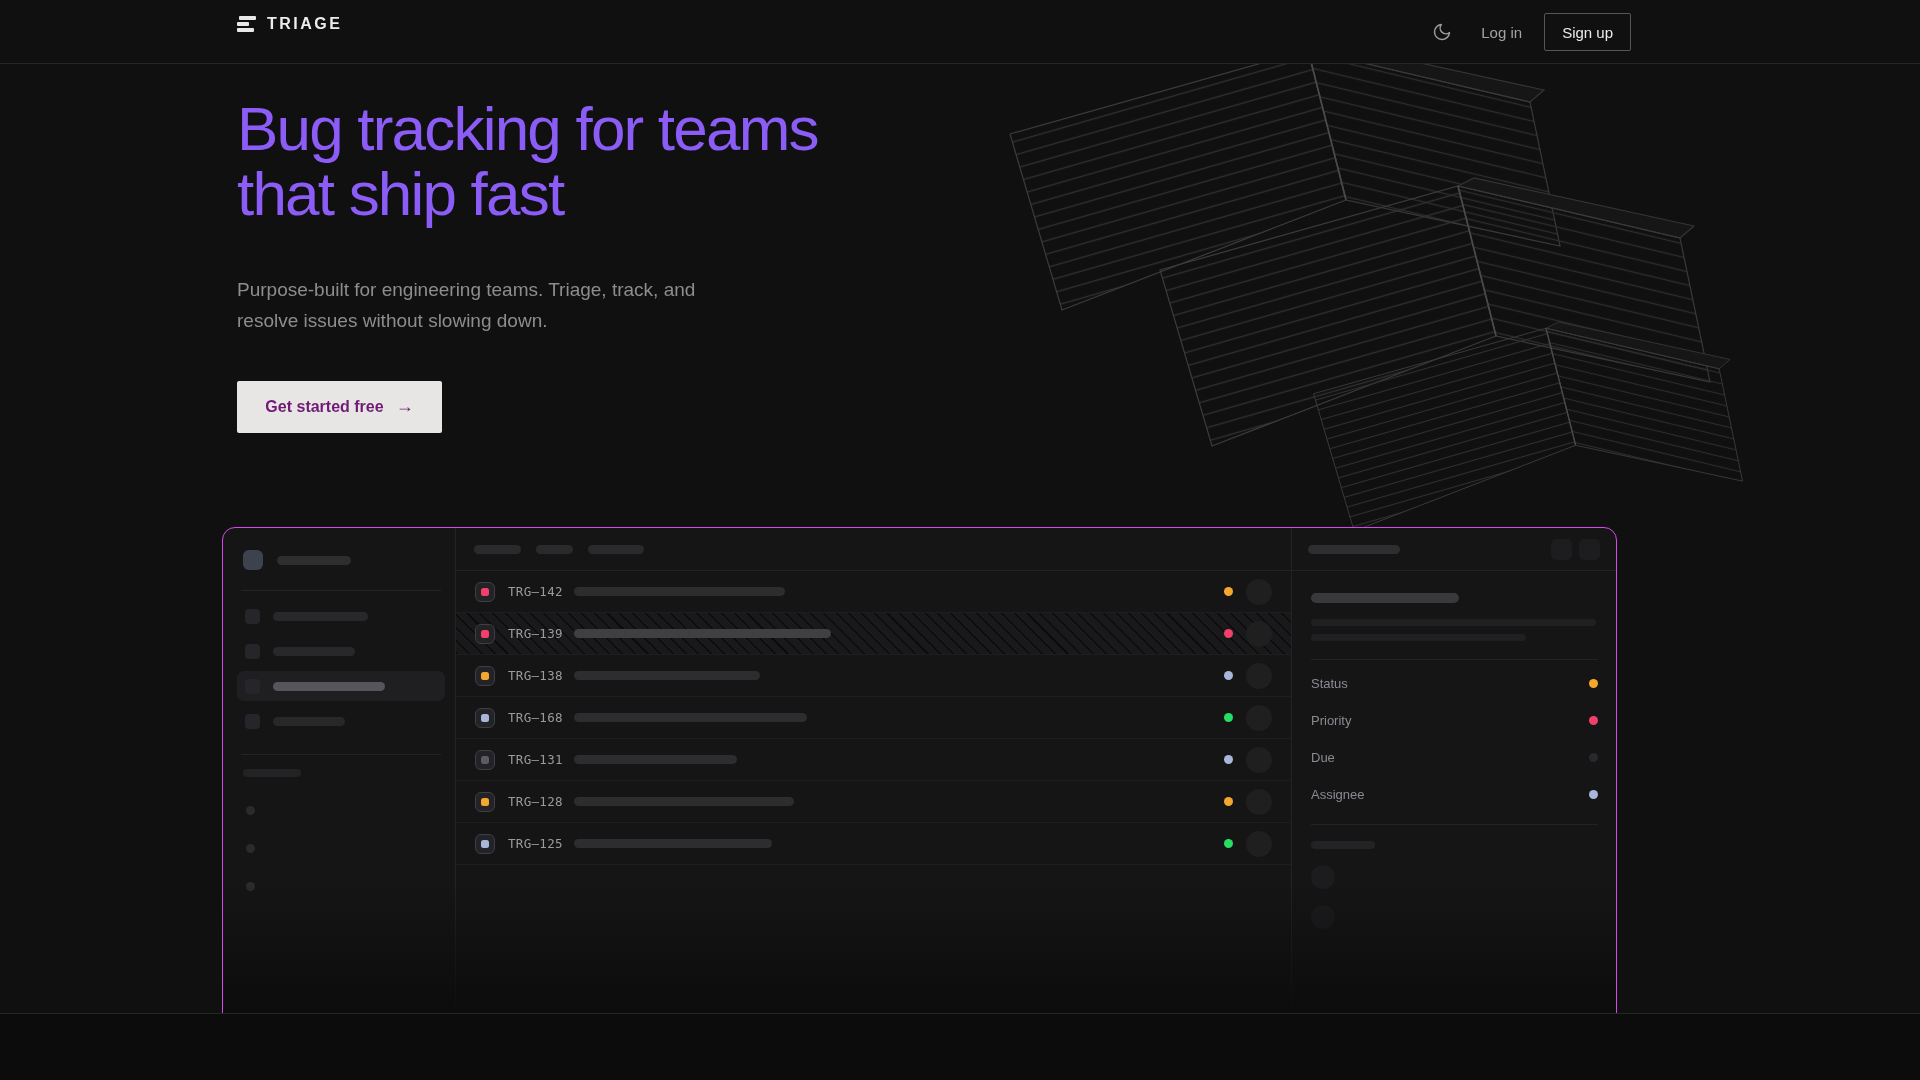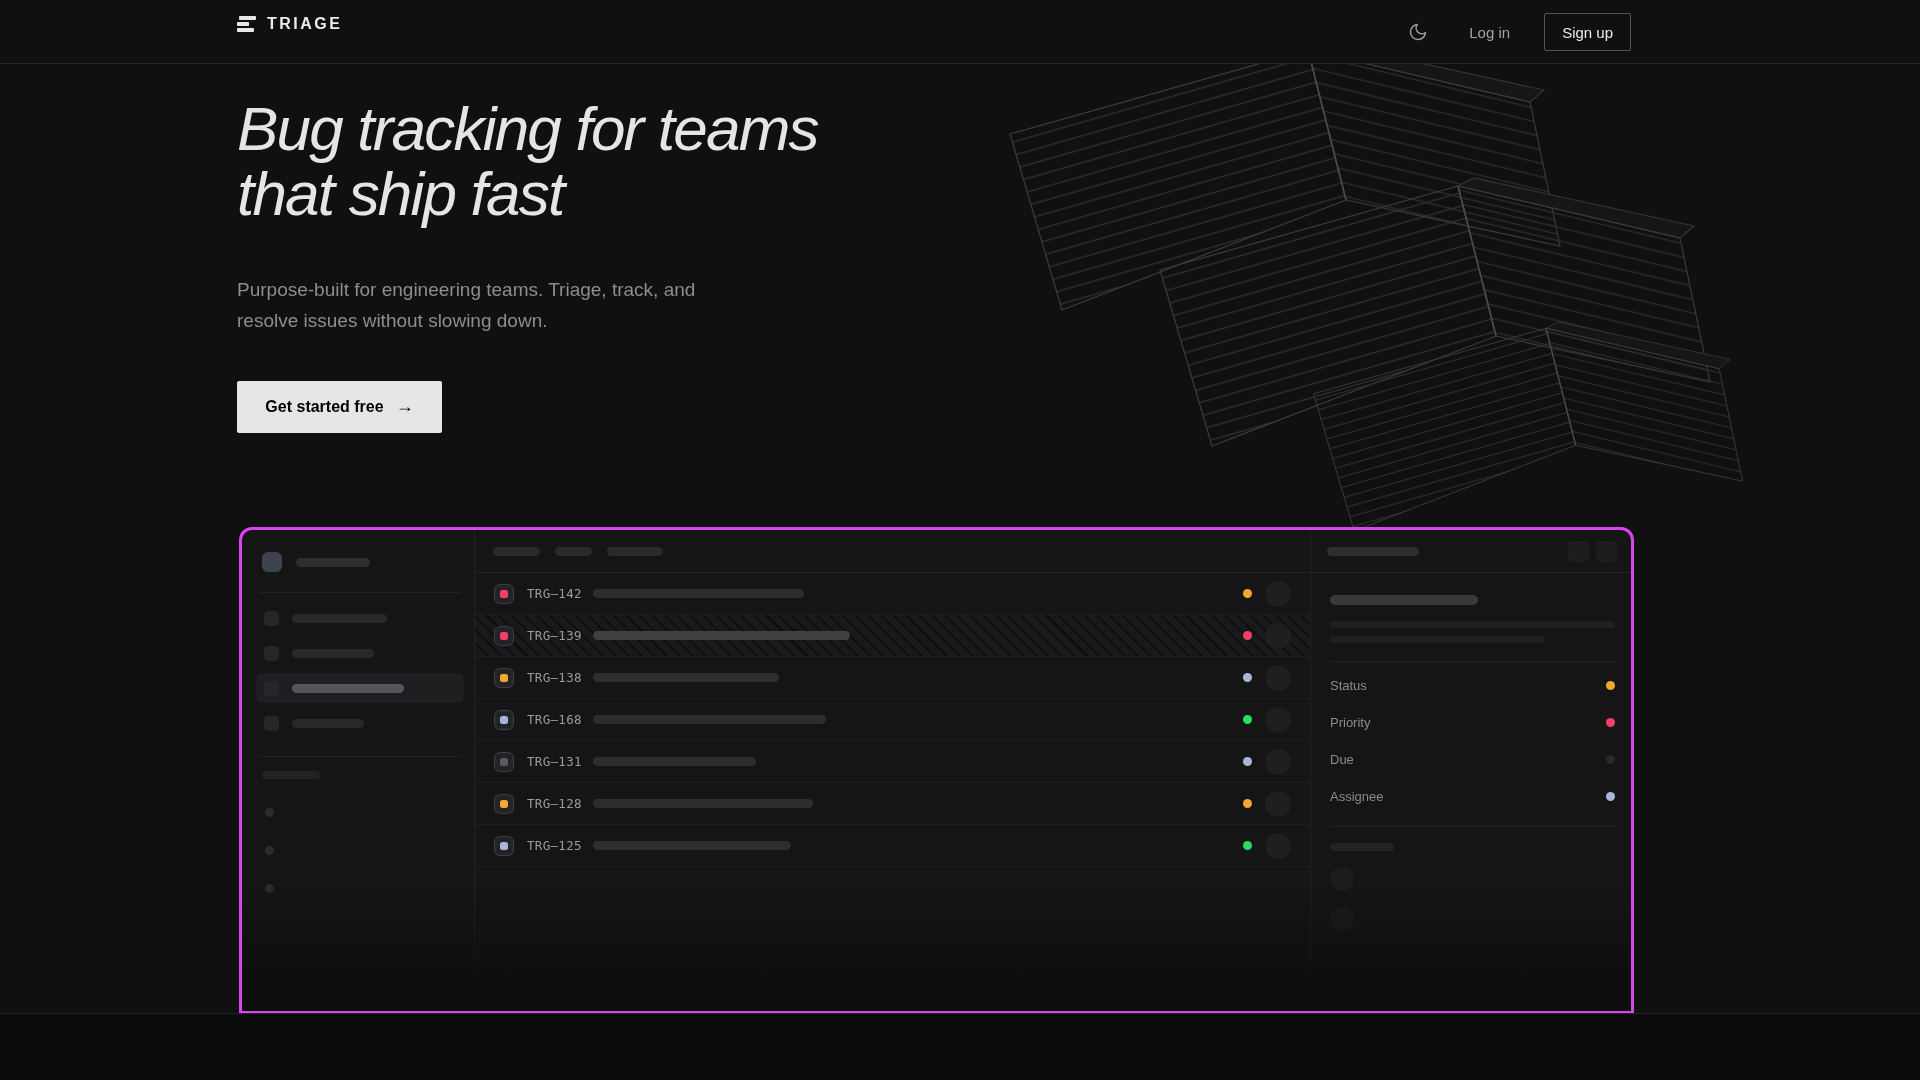--- a/index.html
+++ b/index.html
@@ -9,44 +9,44 @@
   
   .nav { position:absolute; left:0; top:0; width:1920px; height:64px;
          background:#101010; border-bottom:1px solid #262626; z-index:30; }
   .brand { position:absolute; left:237px; top:0; height:48px; display:flex; align-items:center; gap:11px; }
   .brand-mark { display:flex; flex-direction:column; gap:2.5px; }
   .brand-mark i { display:block; height:3.5px; background:#e8e8e8; border-radius:1px; }
   .brand-mark i:nth-child(1){ width:17px; margin-left:2px; }
   .brand-mark i:nth-child(2){ width:12px; }
   .brand-mark i:nth-child(3){ width:17px; }
   .brand-name { color:#ececec; font-size:16px; font-weight:bold; letter-spacing:2.5px; }
-  .nav-right { position:absolute; right:289px; top:0; height:64px; display:flex; align-items:center; gap:34px; }
+  .nav-right { position:absolute; right:289px; top:0; height:64px; display:flex; align-items:center; gap:22px; }
   .moon-btn { width:34px; height:34px; display:flex; align-items:center; justify-content:center; cursor:pointer; }
   .login { color:#a3a3a3; font-size:15px; cursor:pointer; }
   .signup { height:38px; padding:0 17px; display:flex; align-items:center; background:transparent;
             border:1px solid #555; color:#ececec; font-size:15px; cursor:pointer; border-radius:2px;
             font-family:"Liberation Sans", sans-serif; }
 
   
   .art { position:absolute; left:0; top:0; width:1920px; height:527px; z-index:1; pointer-events:none; overflow:hidden; }
 
   
   .hero { position:absolute; left:237px; top:96px; z-index:10; }
-  .hero h1 { color:#e5e5e5; font-size:62px; font-weight:500; letter-spacing:-1.8px; line-height:65px;font-style:italic; }
+  .hero h1 { color:#8b5cf6; font-size:62px; font-weight:500; letter-spacing:-1.8px; line-height:65px; }
   .hero h1 span { display:block; }
   .hero-sub { margin-top:48px; color:#8d8d8d; font-size:19px; line-height:31px; }
   .hero-sub span { display:block; }
   .cta { margin-top:45px; width:205px; height:52px; background:#e7e6e4; border:none; border-radius:2px;
          display:flex; align-items:center; justify-content:center; gap:12px; cursor:pointer;
-         color:#000000; font-size:16px; font-weight:bold; font-family:"Liberation Sans", sans-serif; }
+         color:#701a75; font-size:16px; font-weight:bold; font-family:"Liberation Sans", sans-serif; }
   .cta .arr { font-size:18px; font-weight:normal; transform:translateY(-1px); }
 
   
-  .mockup { position:absolute; left:239px; top:527px; width:1395px; height:487px; z-index:20;
-            background:#151515; border:3px solid #d946ef; border-radius:13px 13px 0 0; overflow:hidden;
+  .mockup { position:absolute; left:222px; top:527px; width:1395px; height:487px; z-index:20;
+            background:#151515; border:1px solid #d946ef; border-radius:13px 13px 0 0; overflow:hidden;
             display:grid; grid-template-columns:233px 836px 1fr; }
   .mockup:after { content:""; position:absolute; left:0; right:0; bottom:0; height:130px; pointer-events:none;
                   background:linear-gradient(to bottom, rgba(13,13,13,0) 0%, rgba(11,11,11,.9) 100%); }
 
   
   .mk-side { border-right:1px solid #232323; padding:18px 16px 0 20px; }
   .ws-row { display:flex; align-items:center; gap:14px; height:28px; }
   .ws-icon { width:20px; height:20px; border-radius:6px; background:#3c434f; }
   .sk { background:#2e2e31; border-radius:5px; }
   .ws-row .sk { width:74px; height:9px; }

